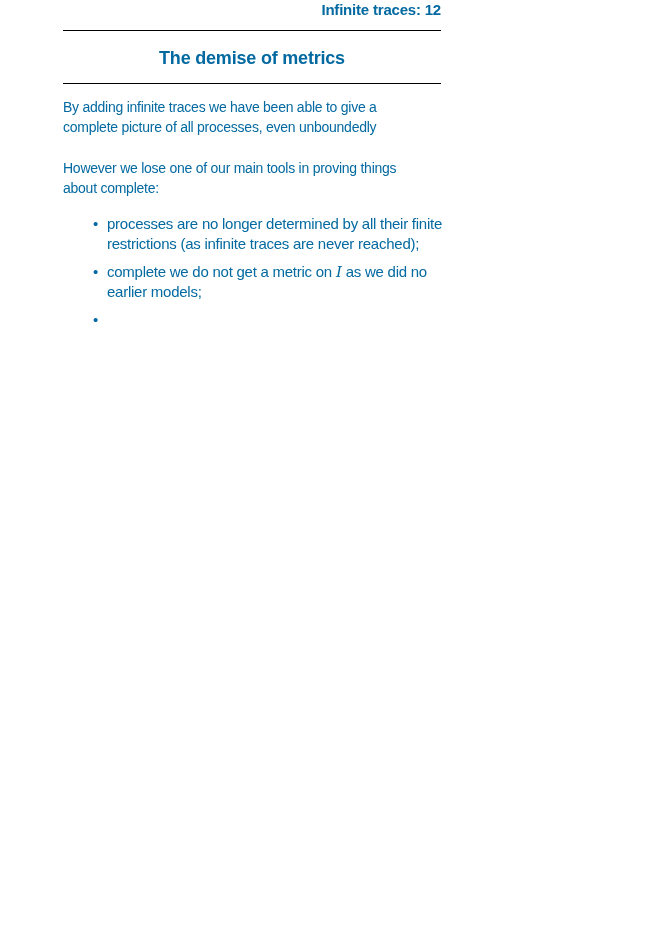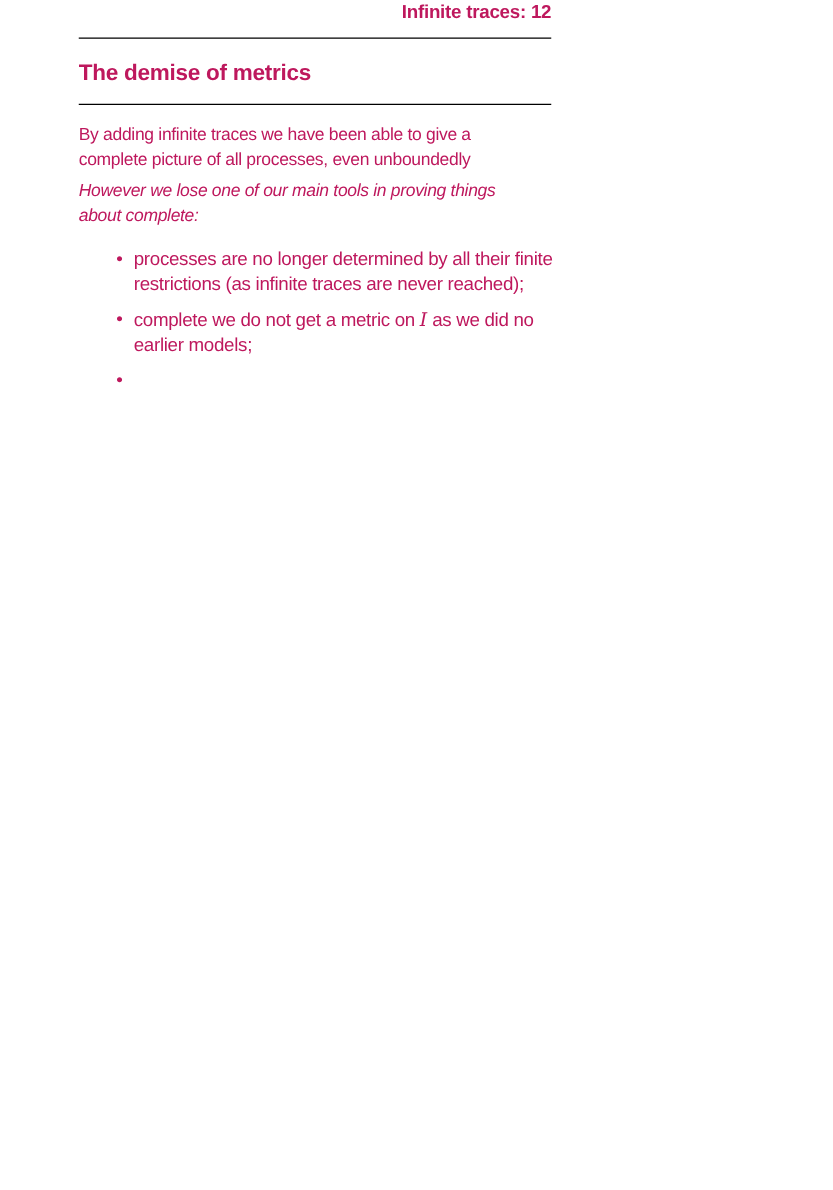--- a/index.html
+++ b/index.html
@@ -5,21 +5,21 @@
   html, body {
     margin: 0;
     padding: 0;
     background: #ffffff;
   }
   .page {
     position: relative;
     width: 666px;
     height: 676px;
     background: #ffffff;
-    color: #be185d;
+    color: #0369a1;
     font-family: "Liberation Sans", sans-serif;
     overflow: hidden;
   }
   .content {
     position: absolute;
     left: 63px;
     top: 0;
     width: 378px;
   }
   .header {
@@ -36,30 +36,31 @@
     margin: 0;
     width: 100%;
   }
   .rule-top { margin-top: 12px; }
   .rule-title { margin-top: 13px; }
   .title {
     margin: 16px 0 0 0;
     font-size: 18px;
     font-weight: 700;
     line-height: 23px;
+    text-align: center;
     letter-spacing: -0.2px;
   }
   .para {
     font-size: 14px;
     line-height: 20px;
     letter-spacing: -0.25px;
     font-weight: 500;
   }
   .para-1 { margin-top: 13px; }
-  .para-2 { margin-top: 5px; font-style: italic; }
+  .para-2 { margin-top: 21px; }
   .line { white-space: nowrap; }
   .bullet-list {
     margin-top: 16px;
     font-size: 15px;
     line-height: 20px;
     letter-spacing: -0.25px;
     font-weight: 500;
   }
   .bullet-item {
     position: relative;

